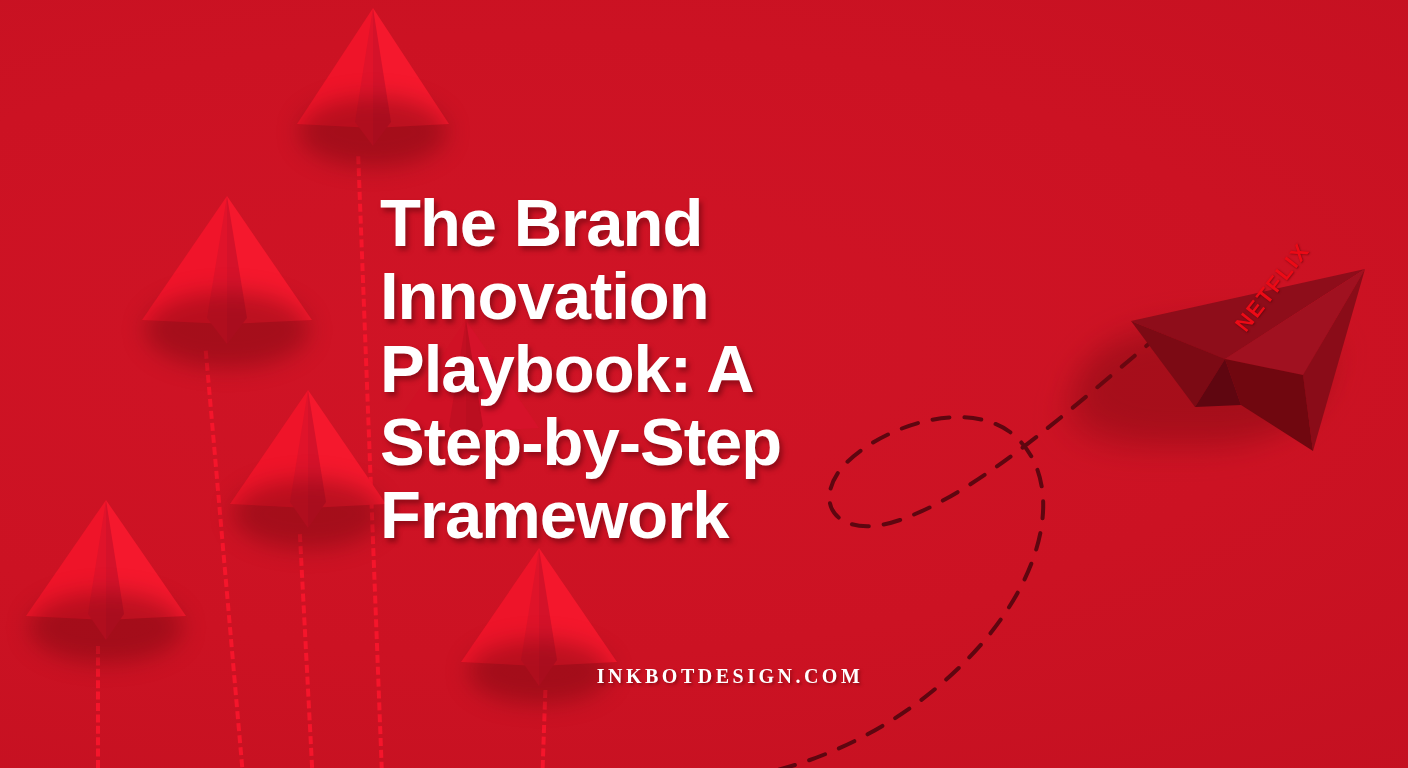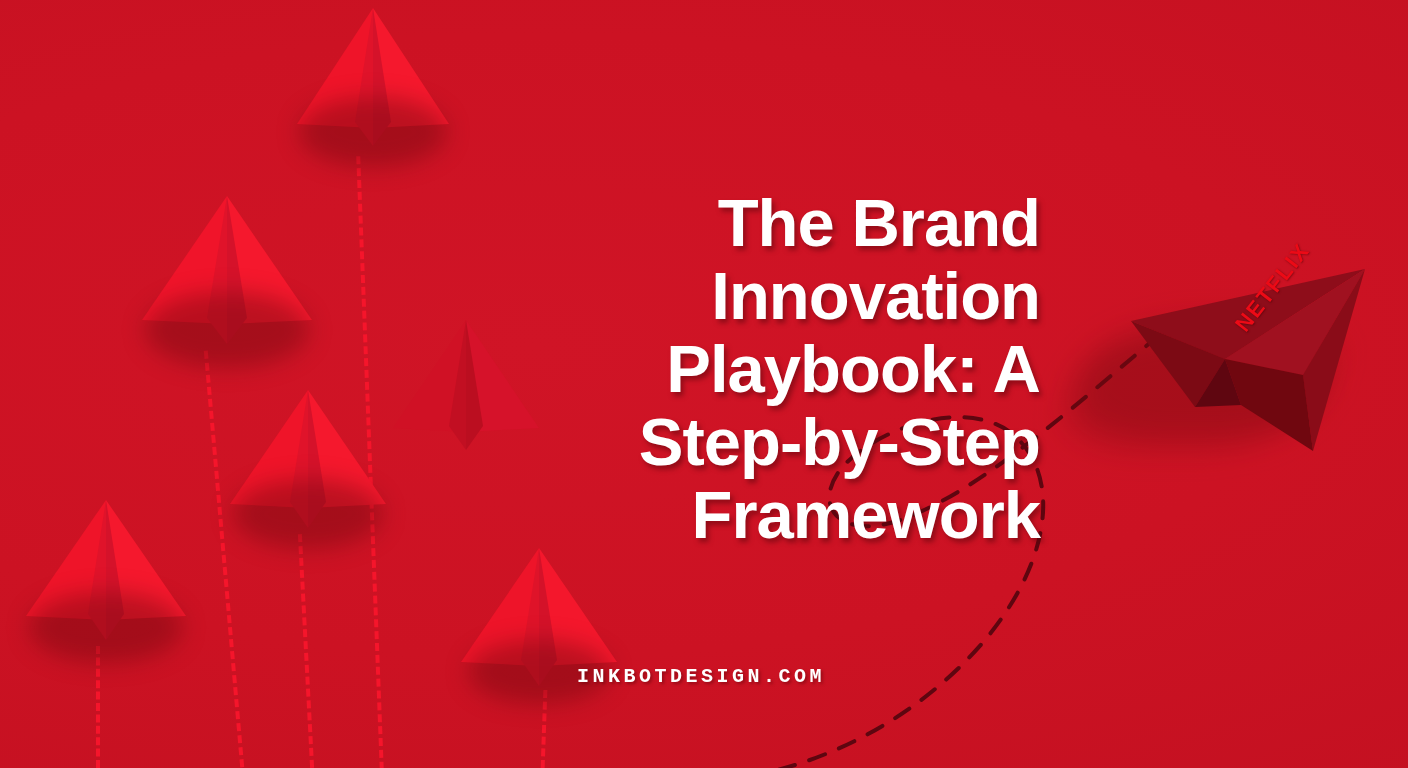--- a/index.html
+++ b/index.html
@@ -78,41 +78,41 @@
     transform-origin:left top;
     text-shadow:0 1px 2px rgba(60,0,4,0.55);
     white-space:nowrap;
   }
 
   
   #text-block {
     position:absolute;
     left:380px; top:186px;
     width:660px;
-    text-align:right;
+    text-align:left;
     z-index:40;
   }
   #headline {
     font-family:"Liberation Sans", sans-serif;
     font-weight:bold;
     font-size:67px;
     line-height:73px;
     letter-spacing:-1px;
     color:#ffffff;
     text-shadow:3px 4px 5px rgba(95,5,12,0.55);
     white-space:pre-line;
   }
   #site-url {
     position:absolute;
-    left:371px;
+    left:400px;
     top:665px;
     width:660px;
     text-align:center;
     z-index:40;
-    font-family:Liberation Mono, monospace;
+    font-family:Liberation Serif, serif;
     font-weight:bold;
     font-size:20px;
     letter-spacing:3.5px;
     color:#ffffff;
     text-shadow:2px 2px 3px rgba(95,5,12,0.5);
   }
 </style>
 </head>
 <body>
 

